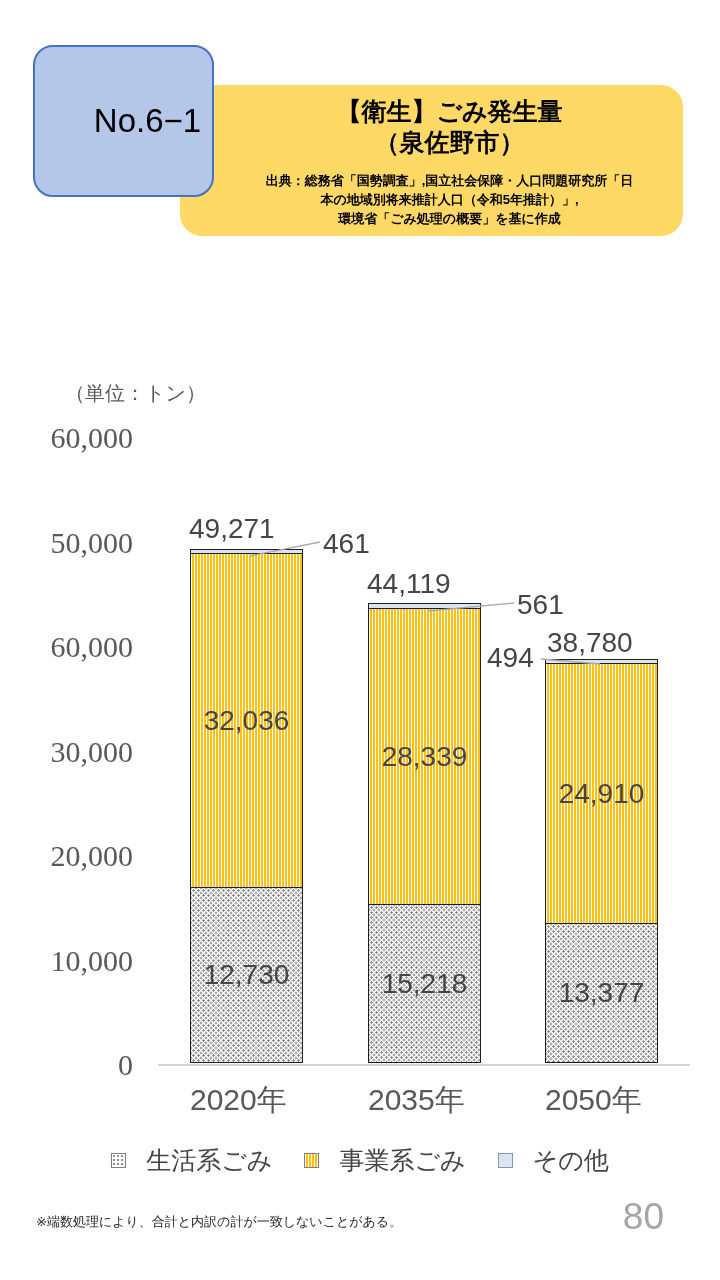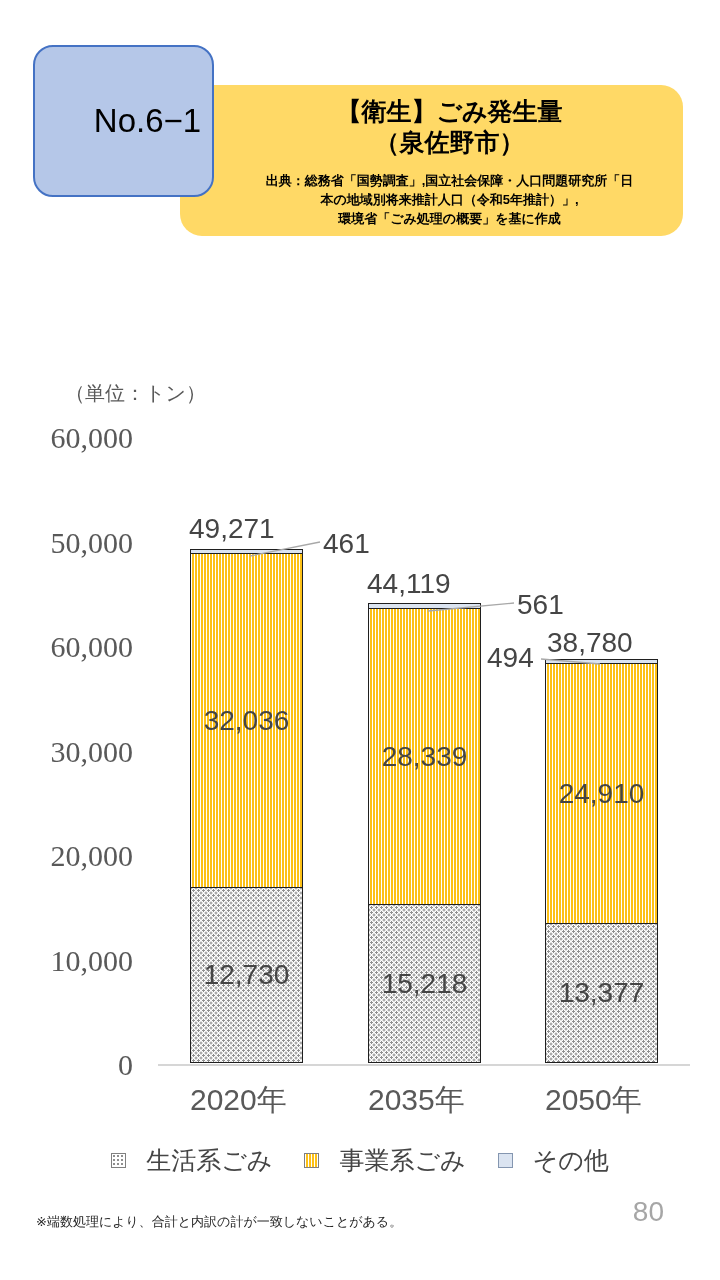--- a/index.html
+++ b/index.html
@@ -51,21 +51,21 @@
   .sw-dots{background-color:#fff;
            background-image:radial-gradient(var(--dot-gray,#8f8f8f) 0.8px,transparent 1px);
            background-size:4px 4px;}
   .sw-stripes{background:repeating-linear-gradient(to right,
               #ffffff 0px,#ffffff 1px,var(--stripe-yellow,#fdc116) 1px,var(--stripe-yellow,#fdc116) 3px);}
   .sw-blue{background:var(--other-fill,#dbe4f1);border-color:#8496b0;}
   .legend-label{font-size:25px;color:var(--label-text,#454545);}
 
   
   .footnote{position:absolute;left:36px;top:1213px;font-size:13px;color:#262626;}
-  .page-number{position:absolute;right:56px;top:1196px;font-size:28px;
+  .page-number{position:absolute;right:56px;top:1196px;font-size:37px;
                color:var(--page-number-text,#a6a6a6);}
 </style>
 </head>
 <body>
 
 <div class="page">
 
   <div class="title-box">
     <div class="title-line">【衛生】ごみ発生量</div>
     <div class="title-line">（泉佐野市）</div>

